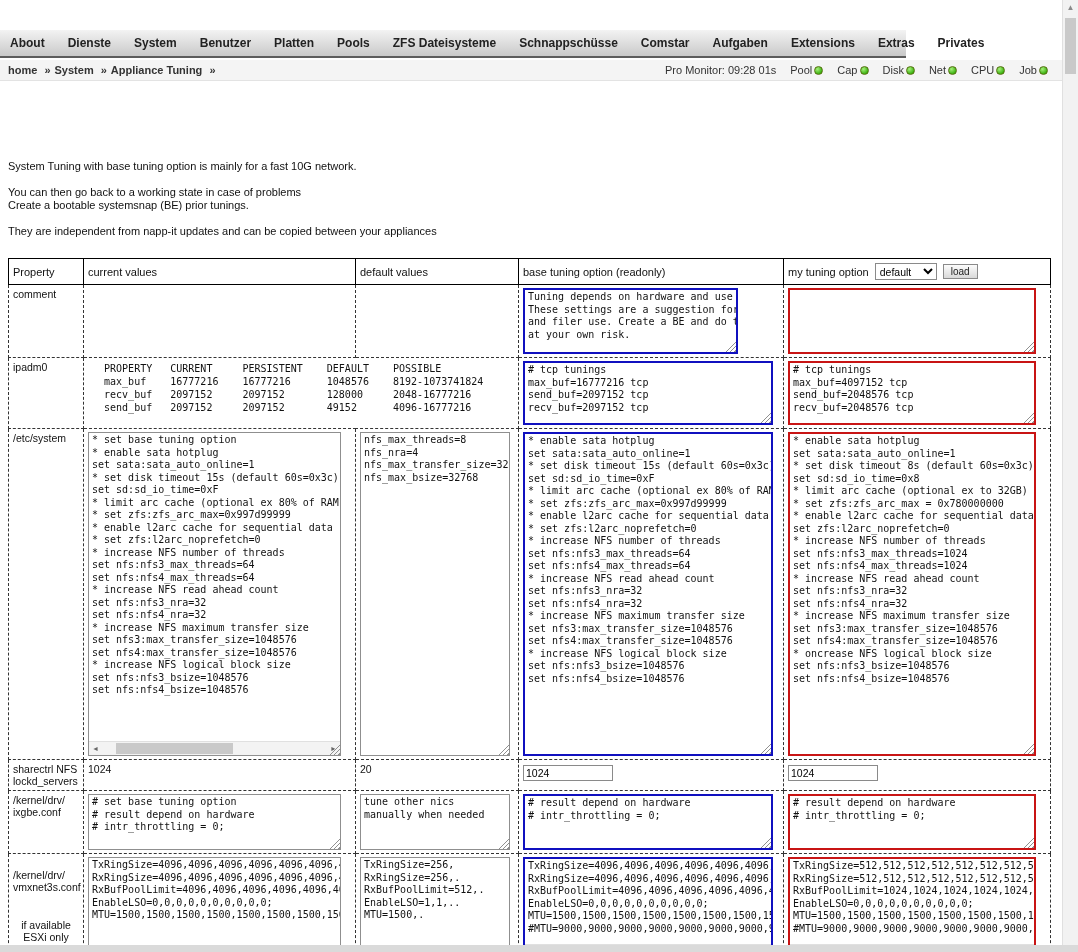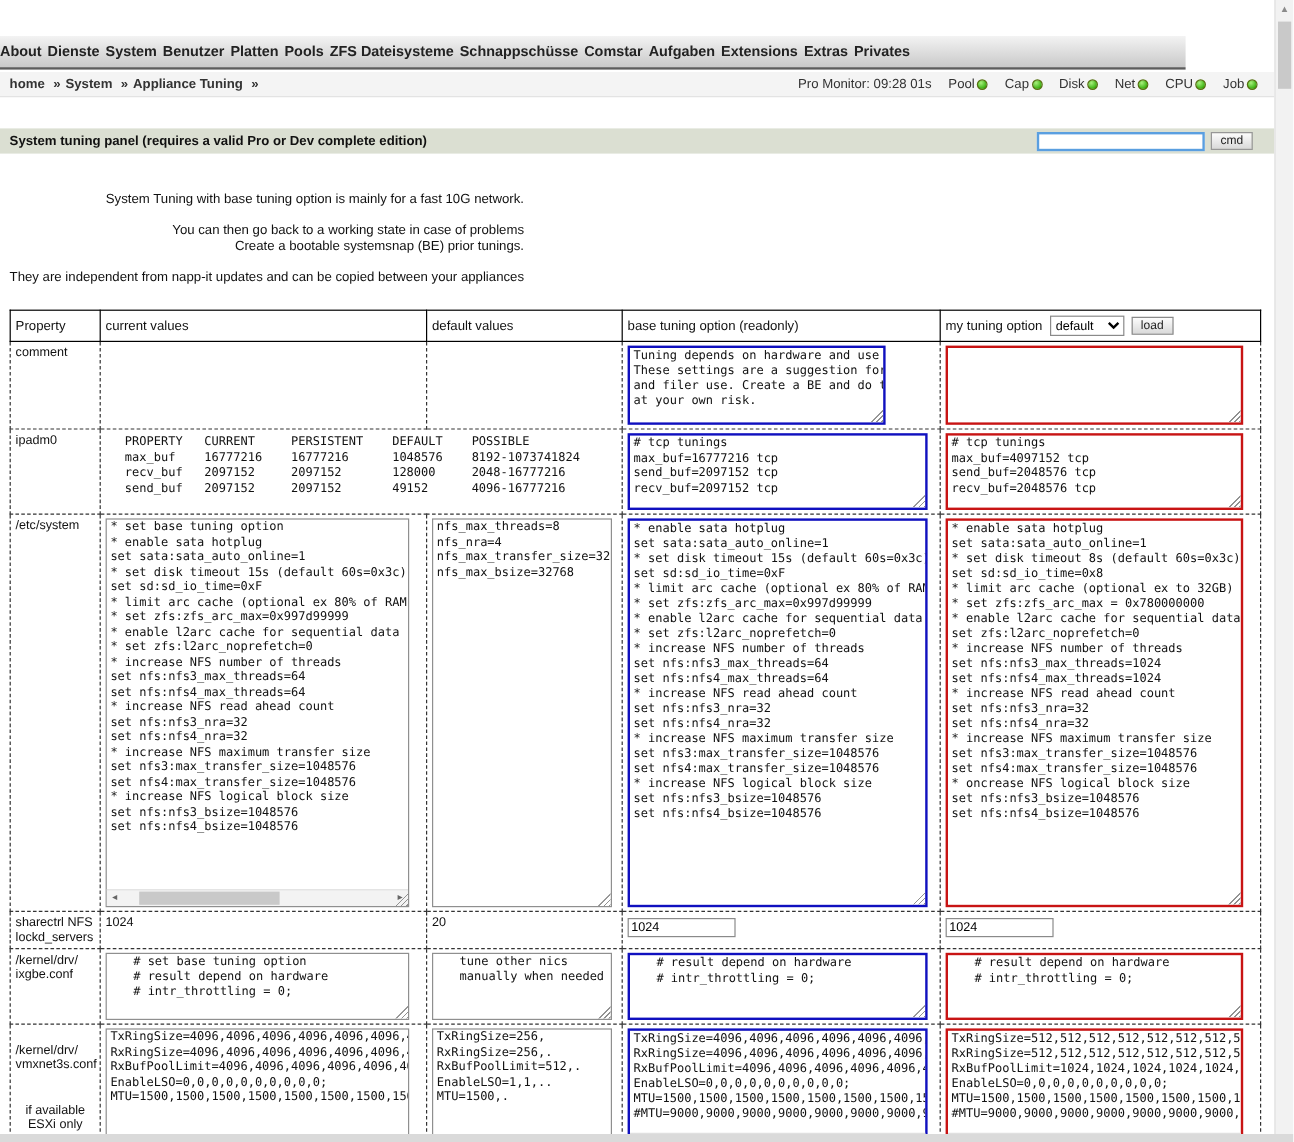--- a/index.html
+++ b/index.html
@@ -18,24 +18,24 @@
   .brand-suffix { font-weight:bold; font-style:italic; font-size:15px; color:#9b9b9b; margin-left:3px; }
   .hostname { font-weight:bold; font-size:13px; color:#111; margin-left:16px; }
   .version { font-size:10px; color:#444; margin-left:10px; }
   .account { margin-left:auto; margin-right:22px; font-size:11px; color:#222; display:flex; }
   .account span.item { padding:0 5px; cursor:pointer; }
   .account span.item::before { content:"| "; color:#555; margin-right:3px; }
   .account span.item:last-child::after { content:" |"; color:#555; margin-left:3px; }
   .account .strike { text-decoration: line-through; }
   
   .menubar {
-    position:absolute; top:30px; left:0; width:988px; height:28px;
+    position:absolute; top:30px; left:0; width:906px; height:28px;
     background: linear-gradient(#f3f3f3,#c9c9c9);
     border-bottom:2px solid #5d5d5d;
-    display:flex; align-items:center; gap:5px; 
+    display:flex; align-items:center; gap:23px; padding-left:10px;
   }
   .menubar .mi { font-size:12px; font-weight:bold; color:#222; cursor:pointer; white-space:nowrap; }
   
   .crumbbar {
     position:absolute; top:60px; left:0; width:1062px; height:21px;
     background:#f4f4f4; border-bottom:1px solid #e3e3e3;
     display:flex; align-items:center; padding:0 14px 0 8px; font-size:11px;
   }
   .crumbbar .crumb { font-weight:bold; color:#333; cursor:pointer; }
   .crumbbar .crumb::after { content:" »"; color:#333; margin:0 4px; }
@@ -54,21 +54,21 @@
   }
   .panelbar .ptitle { font-size:11px; font-weight:bold; color:#111; }
   .panel-controls { margin-left:auto; margin-right:18px; display:flex; align-items:center; gap:5px; }
   .cmd-input { width:140px; height:16px; border:2px solid #5a9fe0; font-size:10px; padding:0 2px; outline:none; }
   .cmd-btn {
     font-size:10px; font-family:"Liberation Sans",sans-serif; color:#222;
     border:1px solid #979797; background:linear-gradient(#fcfcfc,#d9d9d9);
     padding:1px 7px; cursor:pointer;
   }
   
-  .intro { position:absolute; top:160px; left:8px; font-size:11px; line-height:13px; color:#111;text-align:right; }
+  .intro { position:absolute; top:160px; left:8px; font-size:11px; line-height:13px; color:#111; }
   .intro .para { margin-bottom:13px; }
   
   .tuning-wrap { position:absolute; top:258px; left:8px; }
   table.tuning { border-collapse:collapse; table-layout:fixed; width:1042px; background:#fff; }
   col.c1{width:75px;} col.c2{width:272px;} col.c3{width:163px;} col.c4{width:265px;} col.c5{width:267px;}
   table.tuning th {
     border:1px solid #000; font-weight:normal; font-size:11px; text-align:left;
     padding:4px 4px; height:22px; color:#111; white-space:nowrap; overflow:hidden;
   }
   table.tuning td { border:1px dashed #333; vertical-align:top; padding:3px 4px; overflow:hidden; }
@@ -91,21 +91,21 @@
   .box.gray { border:1px solid #8f8f8f; }
   .box.blue { border:2px solid #1010bf; }
   .box.red  { border:2px solid #c81414; }
   .box textarea {
     display:block; width:100%; height:100%; border:none; resize:none; outline:none;
     font-family:"DejaVu Sans Mono", monospace; font-size:10px; line-height:12.5px;
     color:#111; padding:1px 3px; overflow:hidden; white-space:pre; background:transparent;
   }
   .box.with-scroll textarea { height:calc(100% - 14px); }
   .w253{width:253px;} .w150{width:150px;} .w215{width:215px;} .w250{width:250px;} .w248{width:248px;}
-  .h66{height:66px;} .h64{height:64px;} .h250{height:324px;} .h56{height:56px;padding-left:19px;} .h103{height:103px;} .h60{height:60px;}
+  .h66{height:66px;} .h64{height:64px;} .h250{height:324px;} .h56{height:56px;} .h103{height:103px;} .h60{height:60px;}
   .hscroll {
     position:absolute; bottom:0; left:0; right:0; height:14px;
     display:flex; align-items:center; background:#f3f3f3; border-top:1px solid #e0e0e0;
   }
   .harrow { width:13px; font-size:7px; color:#666; text-align:center; cursor:pointer; line-height:14px; }
   .htrack { flex:1; position:relative; height:100%; }
   .hthumb { position:absolute; top:1px; bottom:1px; left:6%; width:52%; background:#c9c9c9; }
   .grip {
     position:absolute; right:0; bottom:0; width:11px; height:11px; cursor:nwse-resize;
     background: repeating-linear-gradient(135deg, transparent 0 2px, #909090 2px 3px);
@@ -170,27 +170,20 @@
           <span>CPU</span>
           <i class="led"></i>
         </span>
       <span class="led-item">
           <span>Job</span>
           <i class="led"></i>
         </span>
     </span>
   </div>
 
-  <div class="panelbar">
-    <span class="ptitle">System tuning panel (requires a valid Pro or Dev complete edition)</span>
-    <span class="panel-controls">
-      <input class="cmd-input" type="text" value="" style="">
-      <button class="cmd-btn">cmd</button>
-    </span>
-  </div>
 
   <div class="intro">
     <div class="para">System Tuning with base tuning option is mainly for a fast 10G network.</div>
     <div class="para">
       <div>You can then go back to a working state in case of problems</div>
       <div>Create a bootable systemsnap (BE) prior tunings.</div>
     </div>
     <div class="para">
       <div>They are independent from napp-it updates and can be copied between your appliances</div>
     </div>

